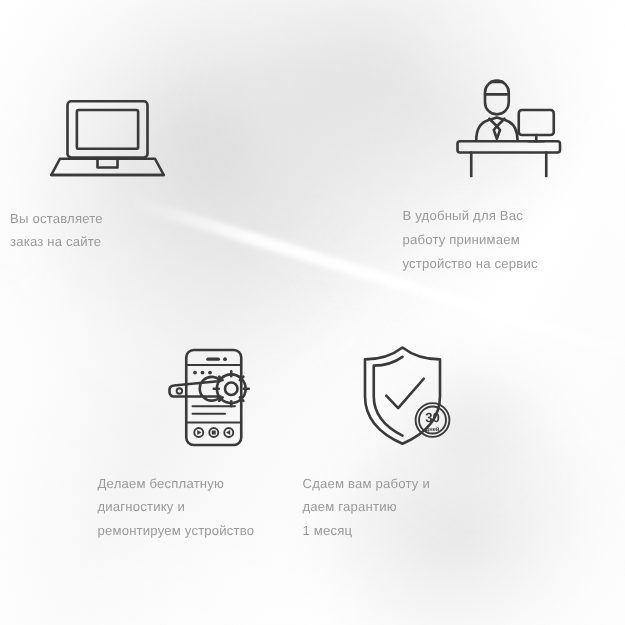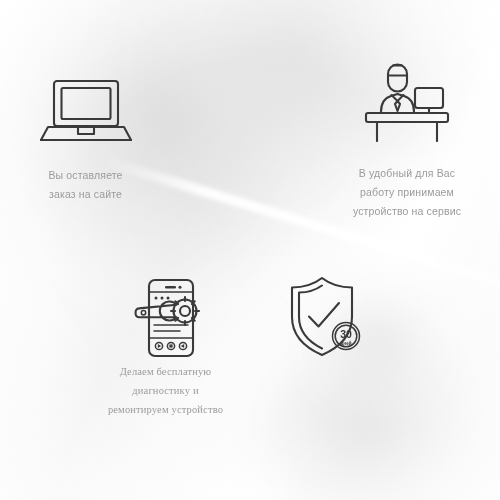--- a/index.html
+++ b/index.html
@@ -133,21 +133,21 @@
   .steps {
     position: relative;
     z-index: 2;
     width: 500px;
     height: 500px;
     box-sizing: border-box;
   }
   .step {
     position: absolute;
     box-sizing: border-box;
-    text-align: center;
+    text-align: left;
   }
   .step .icon-wrap {
     height: 86px;
     display: flex;
     align-items: flex-end;
     justify-content: center;
   }
   .step .caption {
     margin-top: 14px;
     font-size: 10.5px;
@@ -161,21 +161,21 @@
   .s1 { left: 8px;   top: 62px;  width: 155px; }
   .s2 { left: 163px; top: 58px;  width: 155px; }
   .s3 { left: 322px; top: 56px;  width: 170px; }
   
   .s4 { left: 78px;  top: 272px; width: 175px; }
   .s5 { left: 242px; top: 272px; width: 165px; }
 
   .s1 .caption { margin-top: 18px; }
   .s2 .caption { margin-top: 20px; }
   .s3 .caption { margin-top: 22px; }
-  .s4 .caption { margin-top: 4px; font-family: Liberation Serif, serif; }
+  .s4 .caption { margin-top: 20px; }
   .s5 .caption { margin-top: 20px; }
 
   svg { display: block; }
   .stroke {
     fill: none;
     stroke: #3a3a3a;
     stroke-width: 2.1;
     stroke-linecap: round;
     stroke-linejoin: round;
   }
@@ -309,16 +309,19 @@
                                    c0 15.5 11 25.5 23 31.5"></path>
 
           <path class="stroke" stroke-width="3.4" d="M27 40.5 l9.5 10 L57 27"></path>
 
           <circle class="stroke-thin" cx="64" cy="60" r="13.5" fill="#ffffff"></circle>
           <circle class="stroke-thin" cx="64" cy="60" r="10.8"></circle>
           <text class="badge-txt" x="64" y="61.5" font-size="10.5" text-anchor="middle">30</text>
           <text class="badge-txt" x="64" y="68.5" font-size="4.6" text-anchor="middle" font-weight="normal">дней</text>
         </svg>
       </div>
+      <div class="caption">Сдаем вам работу и
+даем гарантию
+1 месяц</div>
     </div>
 
   </div>
 </div>
 
 </body></html>

